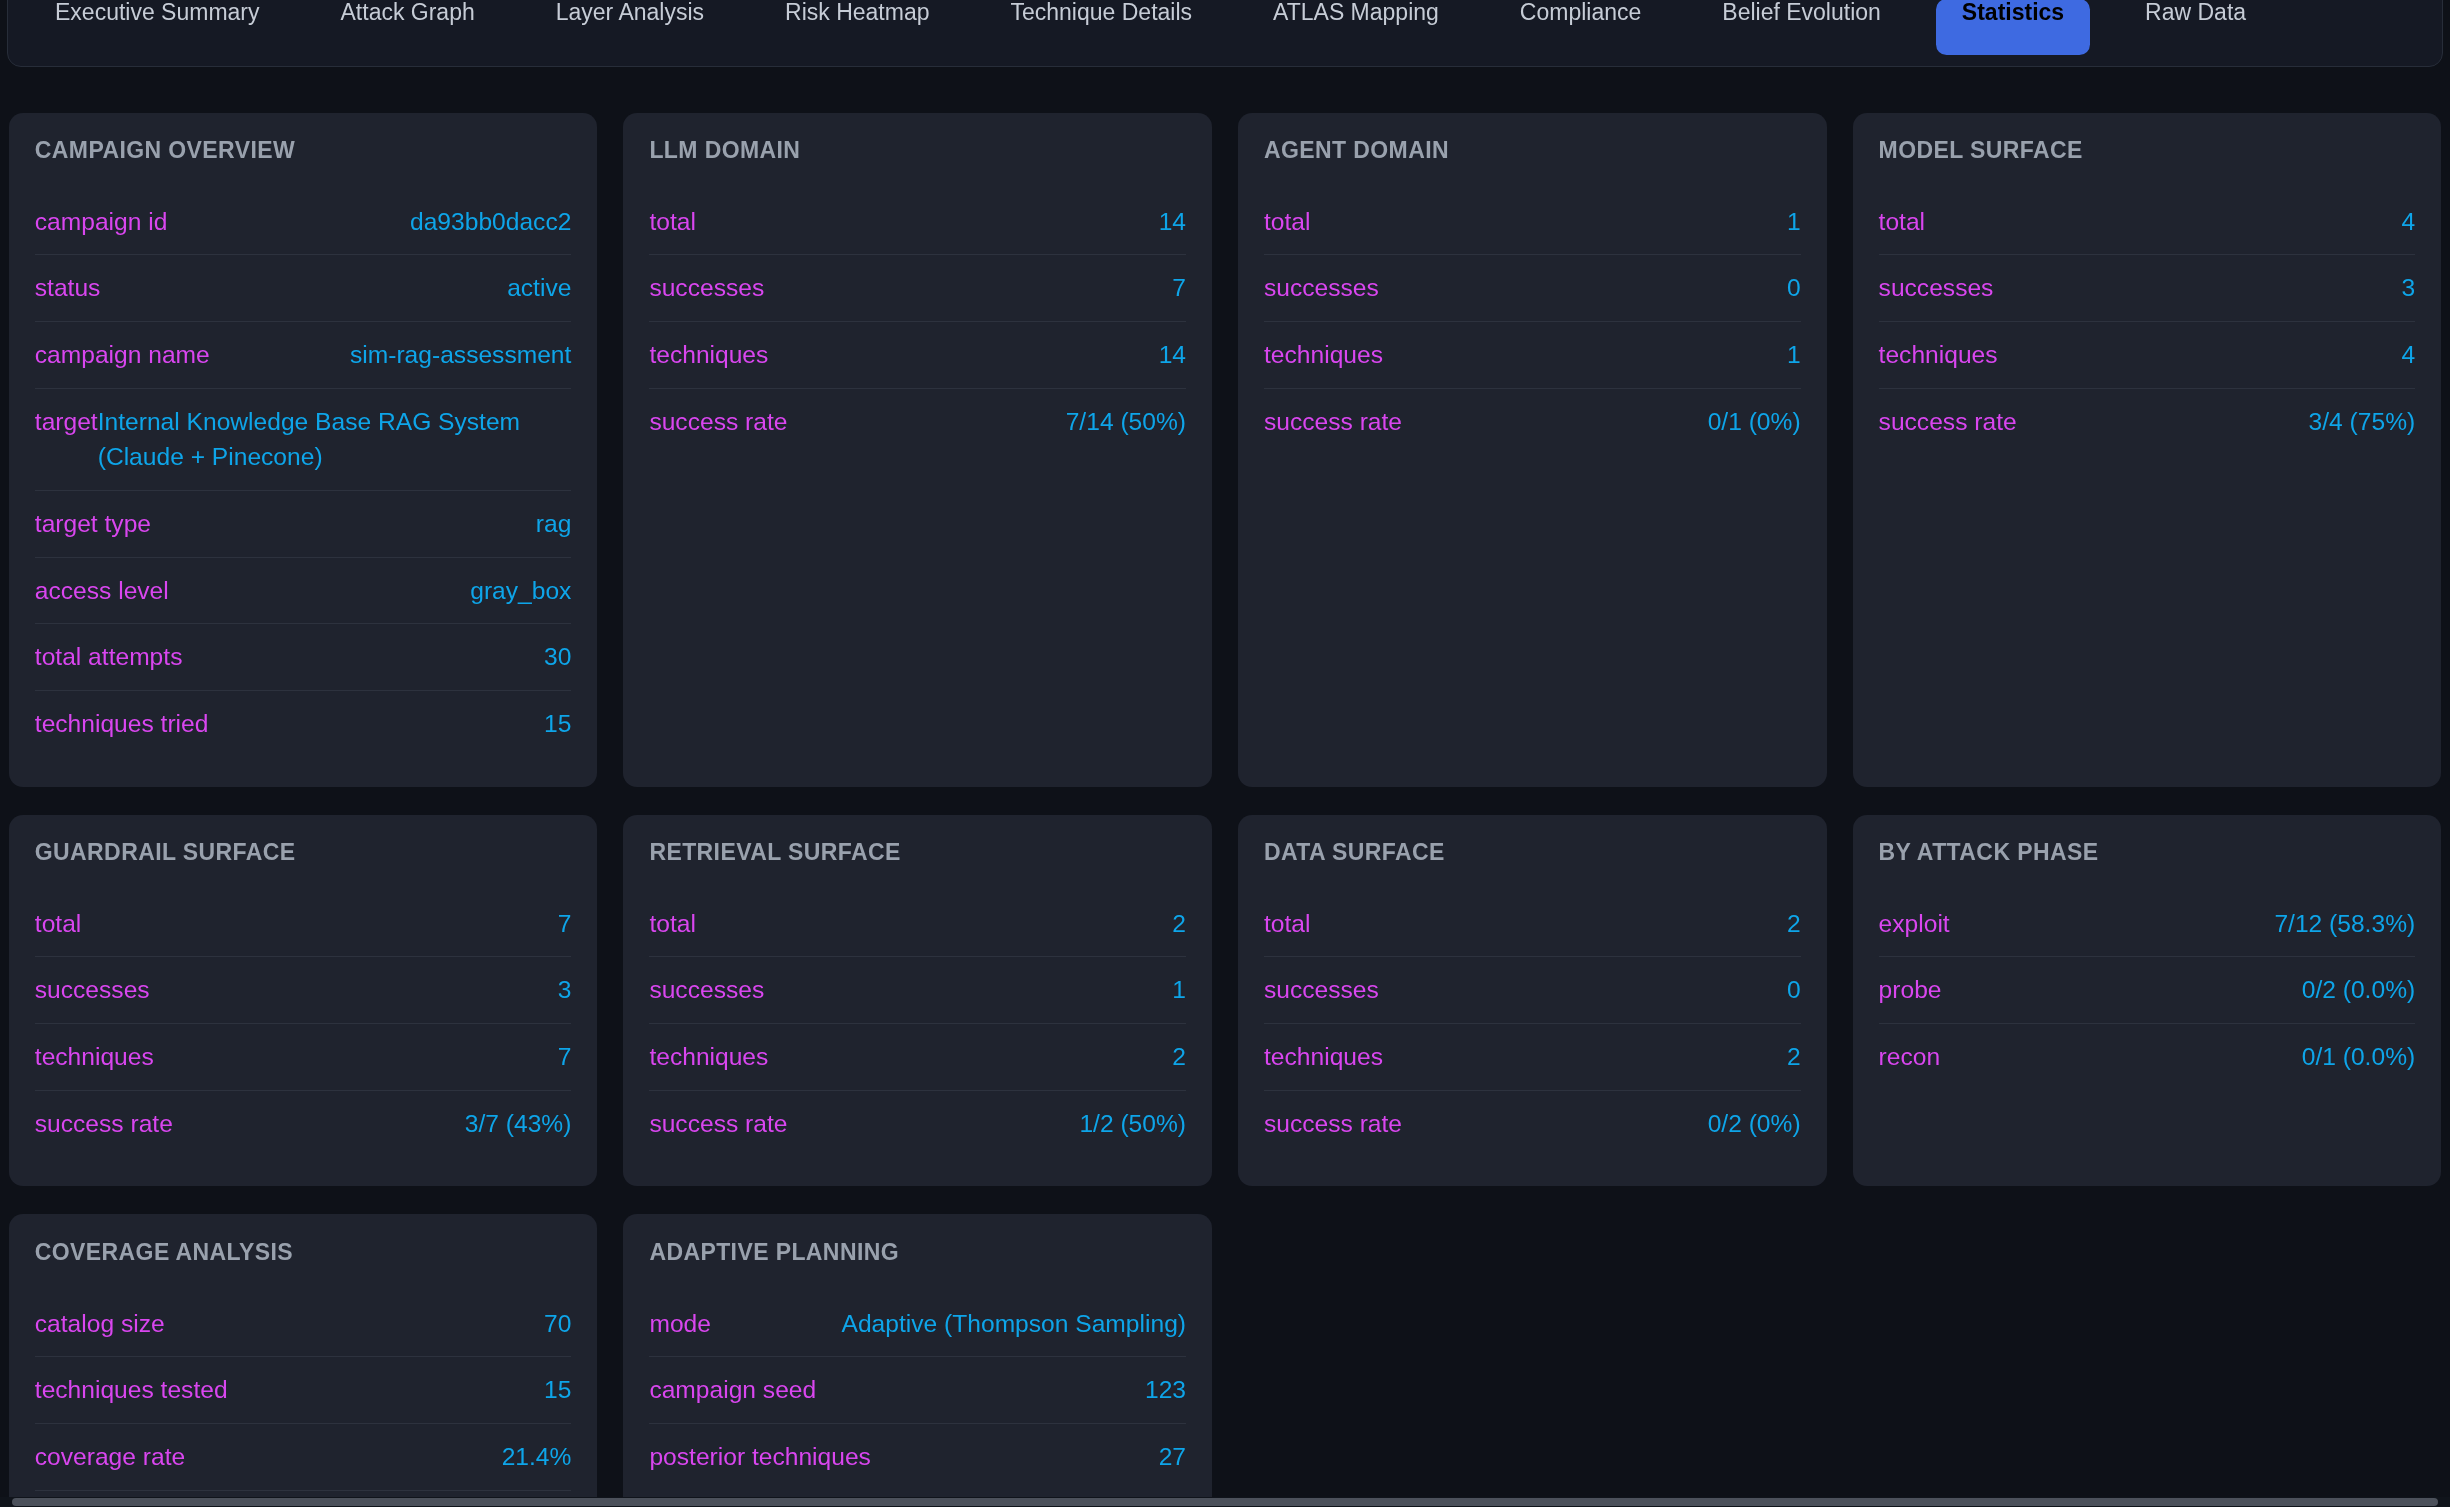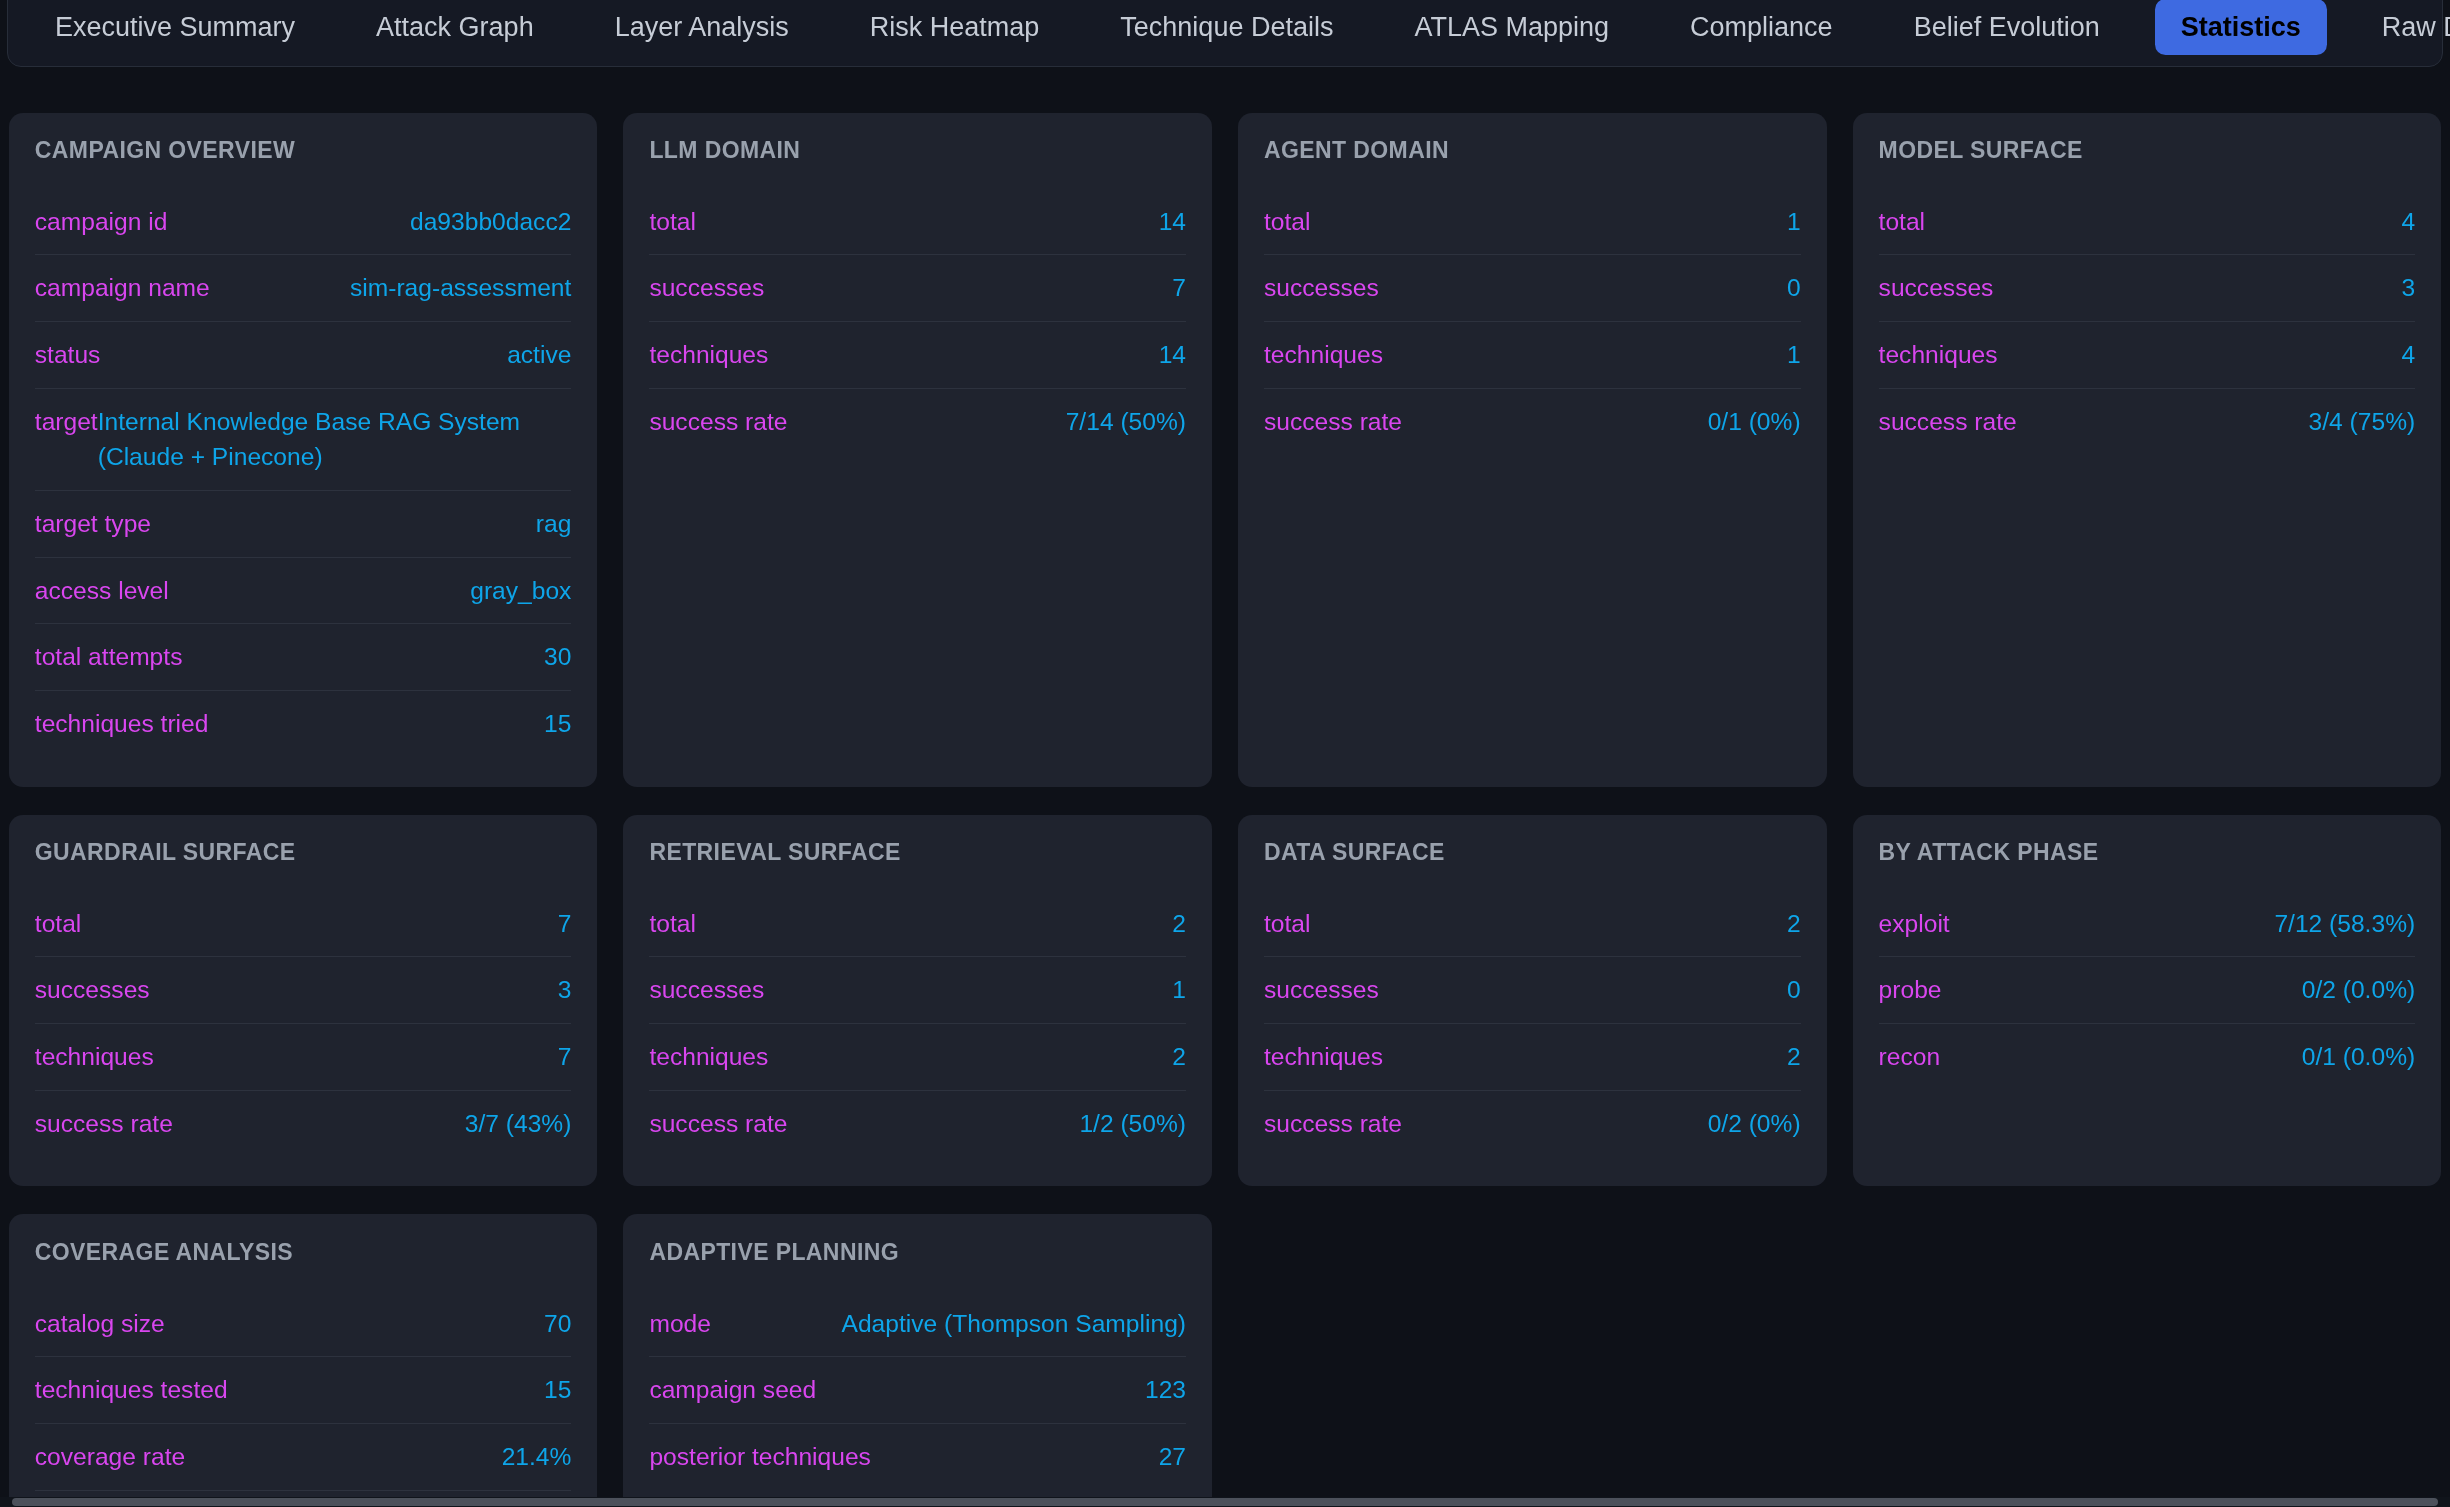--- a/index.html
+++ b/index.html
@@ -21,23 +21,23 @@
     border-radius: 14px;
     padding: 14px 21px 10.5px 21px;
     display: flex;
     align-items: center;
     gap: 29px;
   }
   .tab {
     height: 56px;
     padding: 0 26px;
     display: flex;
-    align-items: center;
+    align-items: flex-start;
     border-radius: 10.5px;
-    font-size: 27px;
+    font-size: 23px;
     font-weight: 500;
     color: #c6ccd6;
     white-space: nowrap;
     cursor: pointer;
     background: transparent;
     border: none;
   }
   .tab.active {
     color: #000000;
     font-weight: 700;
@@ -142,26 +142,26 @@
 
 <main class="grid">
     <section class="card">
     <h2 class="card-title">CAMPAIGN OVERVIEW</h2>
     <div class="card-rows">
         <div class="row">
     <span class="label">campaign id</span>
     <span class="value">da93bb0dacc2</span>
   </div>
         <div class="row">
+    <span class="label">status</span>
+    <span class="value">active</span>
+  </div>
+        <div class="row">
     <span class="label">campaign name</span>
     <span class="value">sim-rag-assessment</span>
-  </div>
-        <div class="row">
-    <span class="label">status</span>
-    <span class="value">active</span>
   </div>
         <div class="row">
     <span class="label">target</span>
     <span class="value">Internal Knowledge Base RAG System (Claude + Pinecone)</span>
   </div>
         <div class="row">
     <span class="label">target type</span>
     <span class="value">rag</span>
   </div>
         <div class="row">

